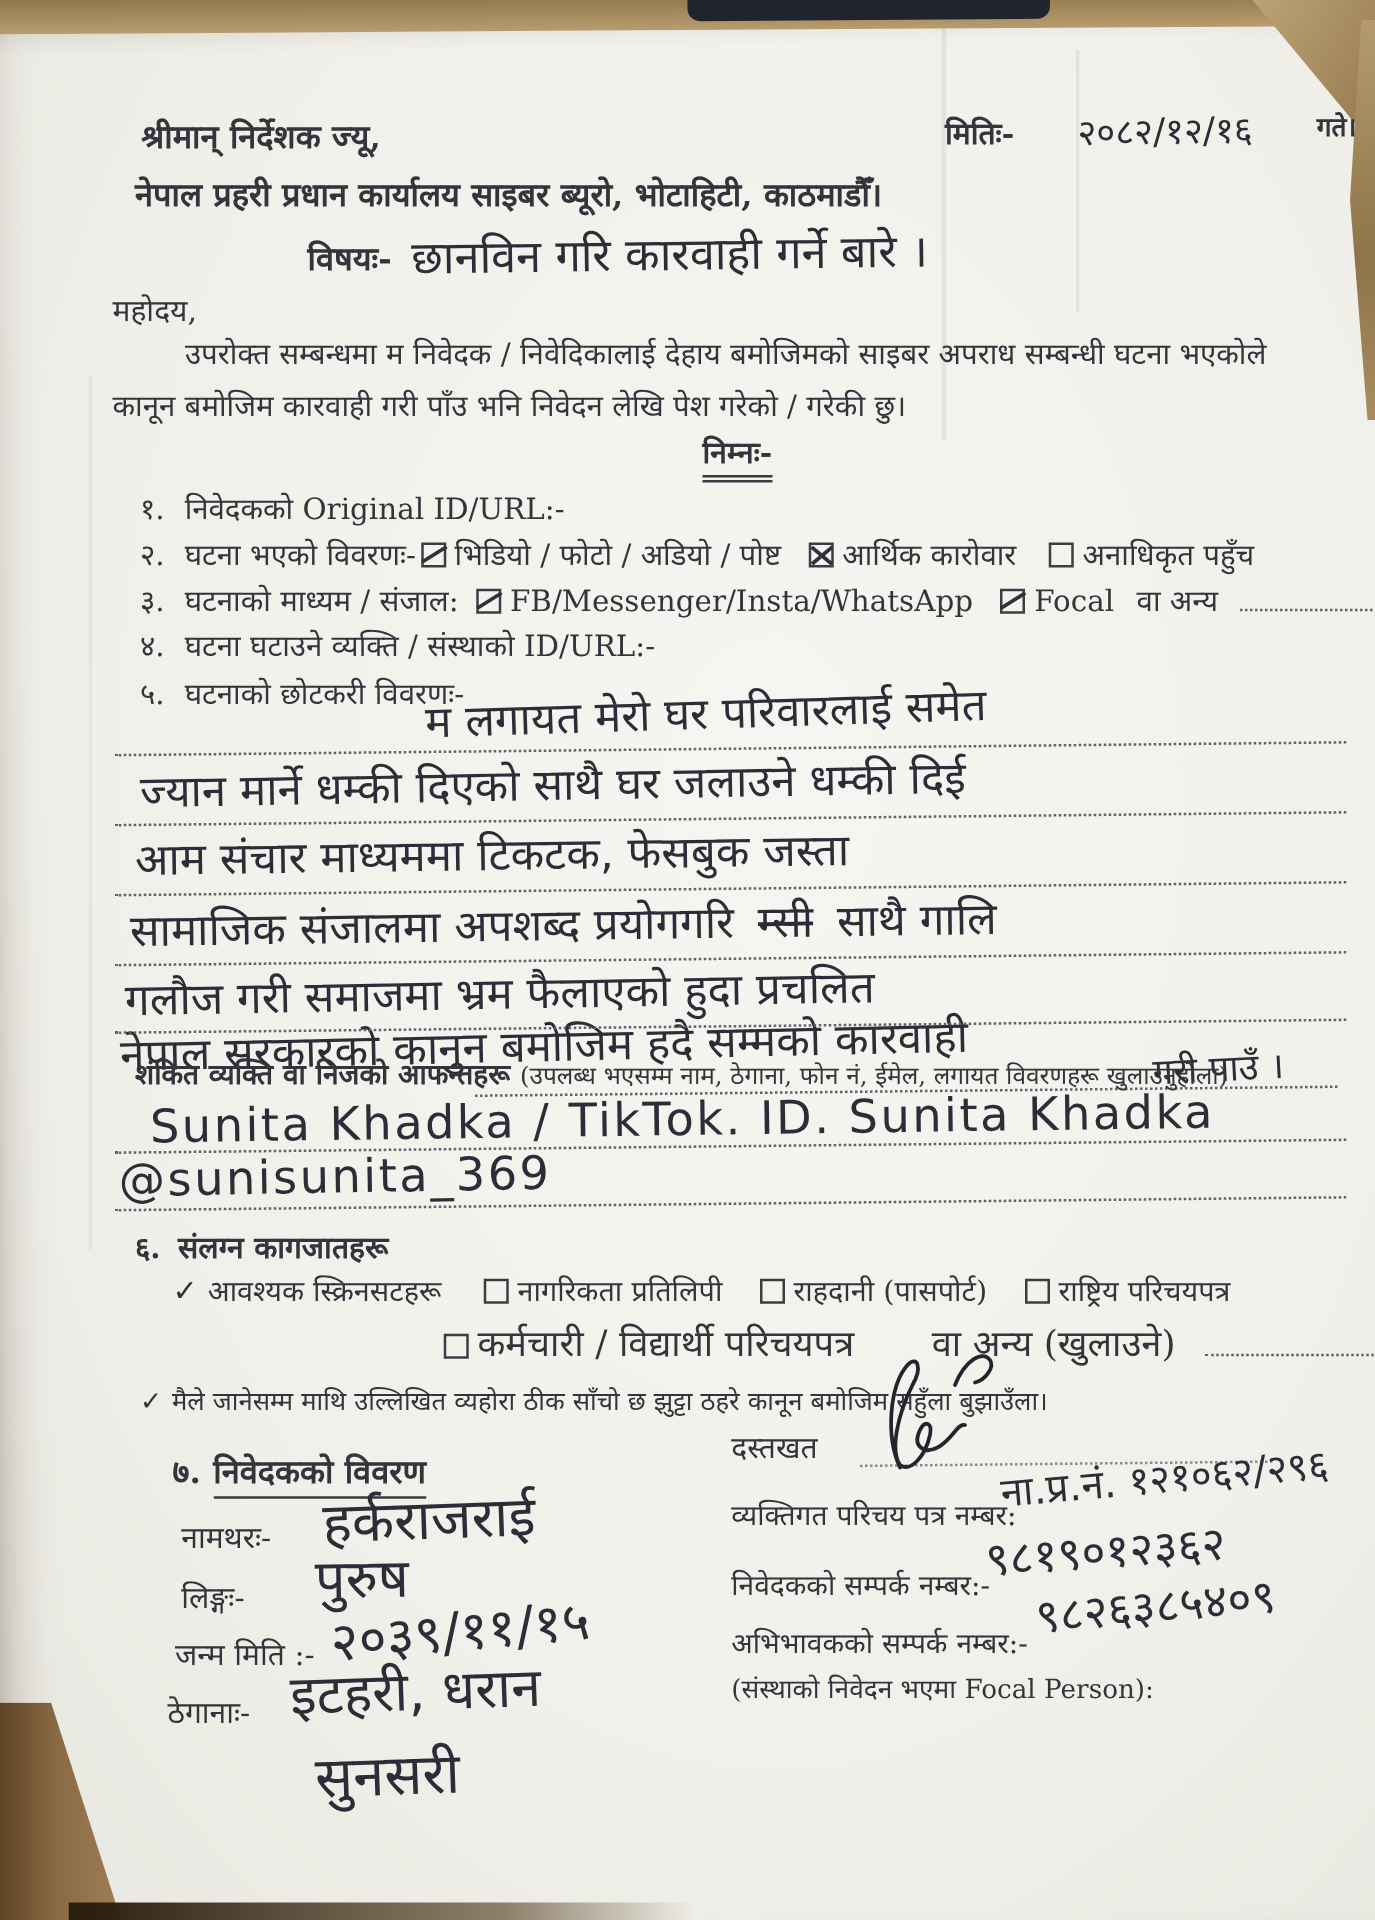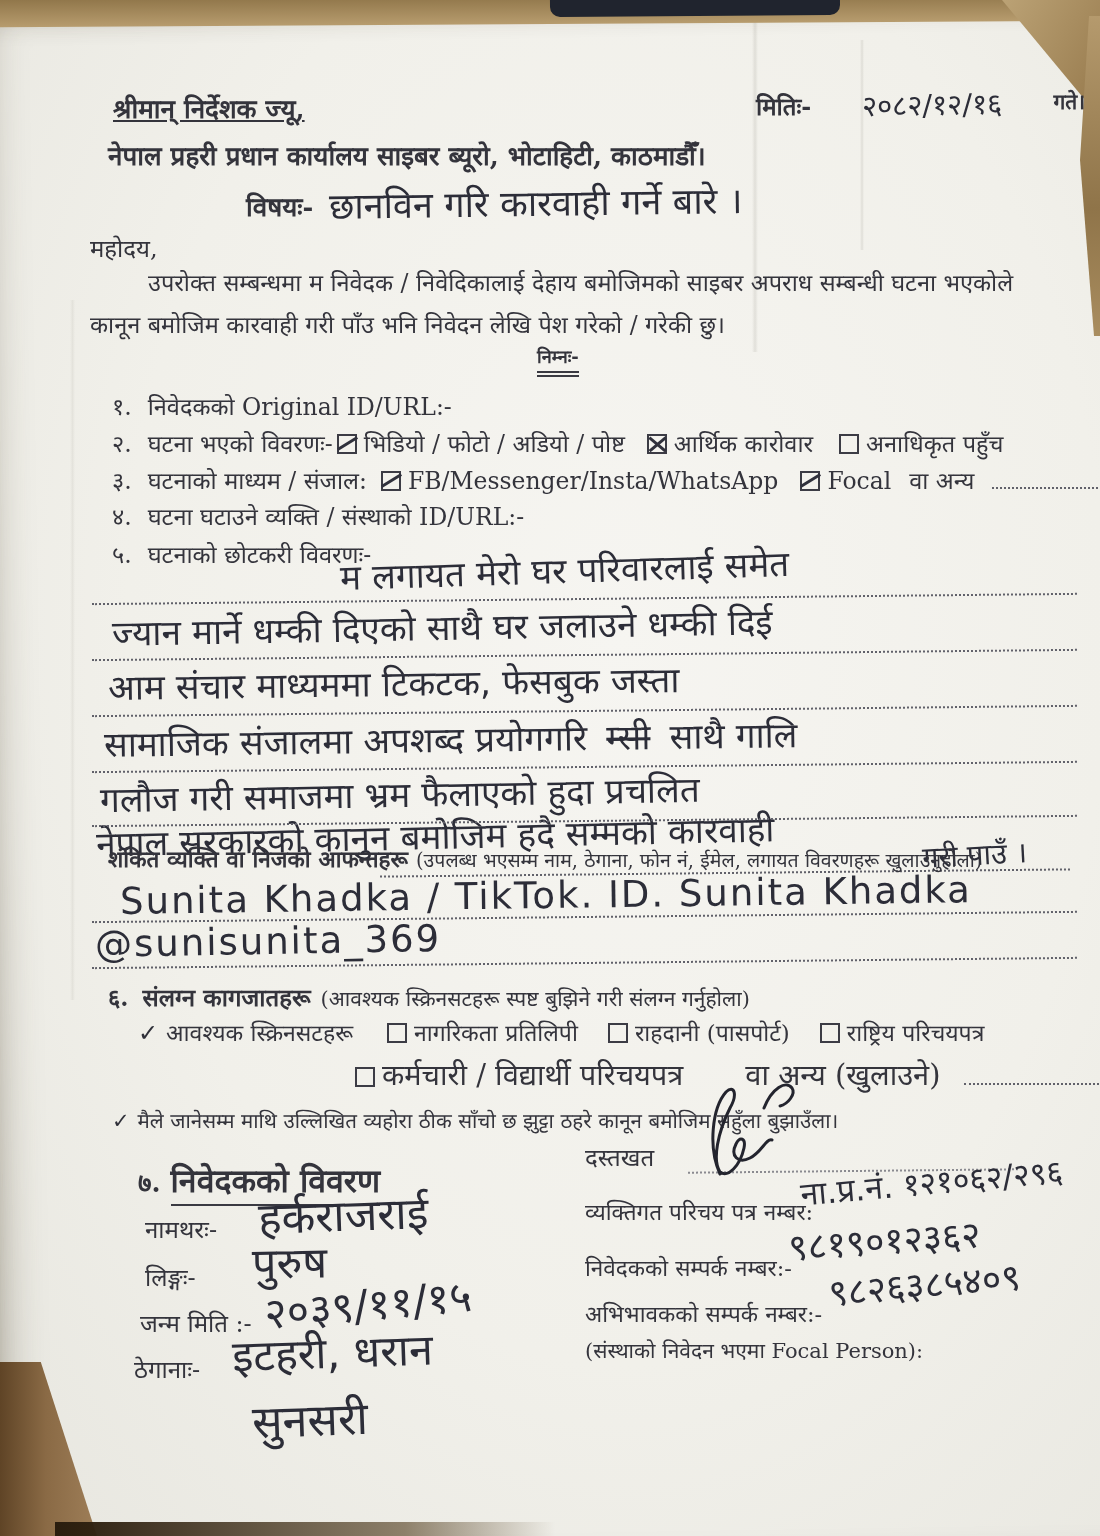--- a/index.html
+++ b/index.html
@@ -71,33 +71,33 @@
   <div class="bg-sliver"></div>
   <div class="bg-bottomleft"></div>
   <div class="bg-bottomshadow"></div>
 
   <div class="row" style="left:756px;top:84px;gap:47px;">
     <span class="pr b" style="position:static;font-size:24px;">मितिः-</span>
     <span class="hw" style="position:static;font-size:29px;margin:0 4px;transform:rotate(-1deg);">२०८२/१२/१६</span>
     <span class="pr b" style="position:static;font-size:21px;top:-6px;position:relative;">गते।</span>
   </div>
 
-  <div class="pr b" style="left:113px;top:90px;font-size:26px;text-decoration:underline;">श्रीमान् निर्देशक ज्यू,</div>
+  <div class="pr b" style="left:113px;top:90px;font-size:26px;">श्रीमान् निर्देशक ज्यू,</div>
   <div class="pr b" style="left:108px;top:137px;font-size:26px;">नेपाल प्रहरी प्रधान कार्यालय साइबर ब्यूरो, भोटाहिटी, काठमाडौँ।</div>
 
   <div class="row" style="left:246px;top:178px;">
     <span class="pr b" style="position:static;font-size:26px;">विषयः-</span>
     <span class="hw" style="position:static;font-size:36px;margin-left:16px;transform:rotate(-0.8deg);">छानविन गरि कारवाही गर्ने बारे ।</span>
   </div>
 
   <div class="pr" style="left:90px;top:231px;font-size:24px;">महोदय,</div>
 
   <div class="pr para" style="left:90px;top:262px;width:952px;font-size:23.5px;line-height:42px;text-indent:58px;">उपरोक्त सम्बन्धमा म निवेदक / निवेदिकालाई देहाय बमोजिमको साइबर अपराध सम्बन्धी घटना भएकोले कानून बमोजिम कारवाही गरी पाँउ भनि निवेदन लेखि पेश गरेको / गरेकी छु।</div>
 
-  <div class="pr b ul-double" style="left:537px;top:344px;font-size:18px;">निम्नः-</div>
+  <div class="pr b ul-double" style="left:562px;top:344px;font-size:24px;">निम्नः-</div>
 
   <div class="row" style="left:112px;top:390px;font-size:23.5px;">
     <span class="pr" style="position:static;margin-right:16px;">१.</span>
     <span class="pr" style="position:static;">निवेदकको Original ID/URL:-</span>
   </div>
 
   <div class="row" style="left:112px;top:427px;font-size:23.5px;">
     <span class="pr" style="position:static;margin-right:16px;">२.</span>
     <span class="pr" style="position:static;margin-right:4px;">घटना भएको विवरणः-</span>
     <span class="cb mark-slash"></span>
@@ -153,21 +153,20 @@
     <span class="pr" style="position:static;font-size:19.5px;">(उपलब्ध भएसम्म नाम, ठेगाना, फोन नं, ईमेल, लगायत विवरणहरू खुलाउनुहोला)</span>
   </div>
   <div class="hw hw-en" style="left:120px;top:874px;font-size:37px;transform:rotate(-0.8deg);">Sunita Khadka / TikTok. ID. Sunita Khadka</div>
   <div class="dots" style="left:92px;top:916px;width:985px;"></div>
   <div class="hw hw-en" style="left:95px;top:920px;font-size:37px;transform:rotate(-1deg);">@sunisunita_369</div>
   <div class="dots" style="left:92px;top:962px;width:985px;"></div>
 
   <div class="row" style="left:108px;top:980px;">
     <span class="pr b" style="position:static;font-size:23.5px;margin-right:14px;">६.</span>
     <span class="pr b" style="position:static;font-size:24px;margin-right:10px;">संलग्न कागजातहरू</span>
-    <span class="pr" style="position:static;font-size:21px;">(आवश्यक स्क्रिनसटहरू स्पष्ट बुझिने गरी संलग्न गर्नुहोला)</span>
   </div>
   <div class="row" style="left:138px;top:1016px;font-size:23px;">
     <span class="checkglyph" style="font-size:24px;">✓</span>
     <span class="pr" style="position:static;margin-right:34px;">आवश्यक स्क्रिनसटहरू</span>
     <span class="cb mark-none"></span>
     <span class="pr" style="position:static;margin-right:30px;">नागरिकता प्रतिलिपी</span>
     <span class="cb mark-none"></span>
     <span class="pr" style="position:static;margin-right:30px;">राहदानी (पासपोर्ट)</span>
     <span class="cb mark-none"></span>
     <span class="pr" style="position:static;">राष्ट्रिय परिचयपत्र</span>
@@ -186,21 +185,21 @@
 
   <div class="pr" style="left:585px;top:1140px;font-size:24px;">दस्तखत</div>
   <div class="dots" style="left:688px;top:1170px;width:330px;border-bottom-color:#8a8a90;"></div>
   <svg style="position:absolute;left:668px;top:1078px;" width="170" height="110" viewBox="0 0 170 110">
     <path d="M52 96 C 40 70, 44 30, 58 14 C 66 6, 70 16, 62 30 C 50 54, 44 82, 52 94 C 60 100, 72 88, 76 70 C 78 60, 72 58, 68 66 C 62 78, 70 86, 82 80 C 94 74, 98 60, 104 62" fill="none" stroke="#23242e" stroke-width="3" stroke-linecap="round"></path>
     <path d="M96 30 C 104 10, 118 2, 124 10 C 128 16, 120 26, 112 28" fill="none" stroke="#23242e" stroke-width="3" stroke-linecap="round"></path>
   </svg>
 
   <div class="row" style="left:138px;top:1158px;">
     <span class="pr b" style="position:static;font-size:26px;margin-right:10px;">७.</span>
-    <span class="pr b ul" style="position:static;font-size:32px;">निवेदकको विवरण</span>
+    <span class="pr b ul" style="position:static;font-size:26px;">निवेदकको विवरण</span>
   </div>
 
   <div class="pr" style="left:145px;top:1212px;font-size:24px;">नामथरः-</div>
   <div class="hw" style="left:258px;top:1184px;font-size:44px;transform:rotate(-2deg);">हर्कराजराई</div>
 
   <div class="pr" style="left:145px;top:1260px;font-size:24px;">लिङ्गः-</div>
   <div class="hw" style="left:252px;top:1232px;font-size:43px;transform:rotate(-1deg);">पुरुष</div>
 
   <div class="pr" style="left:140px;top:1306px;font-size:24px;">जन्म मिति :-</div>
   <div class="hw" style="left:264px;top:1274px;font-size:43px;transform:rotate(-5deg);">२०३९/११/१५</div>

